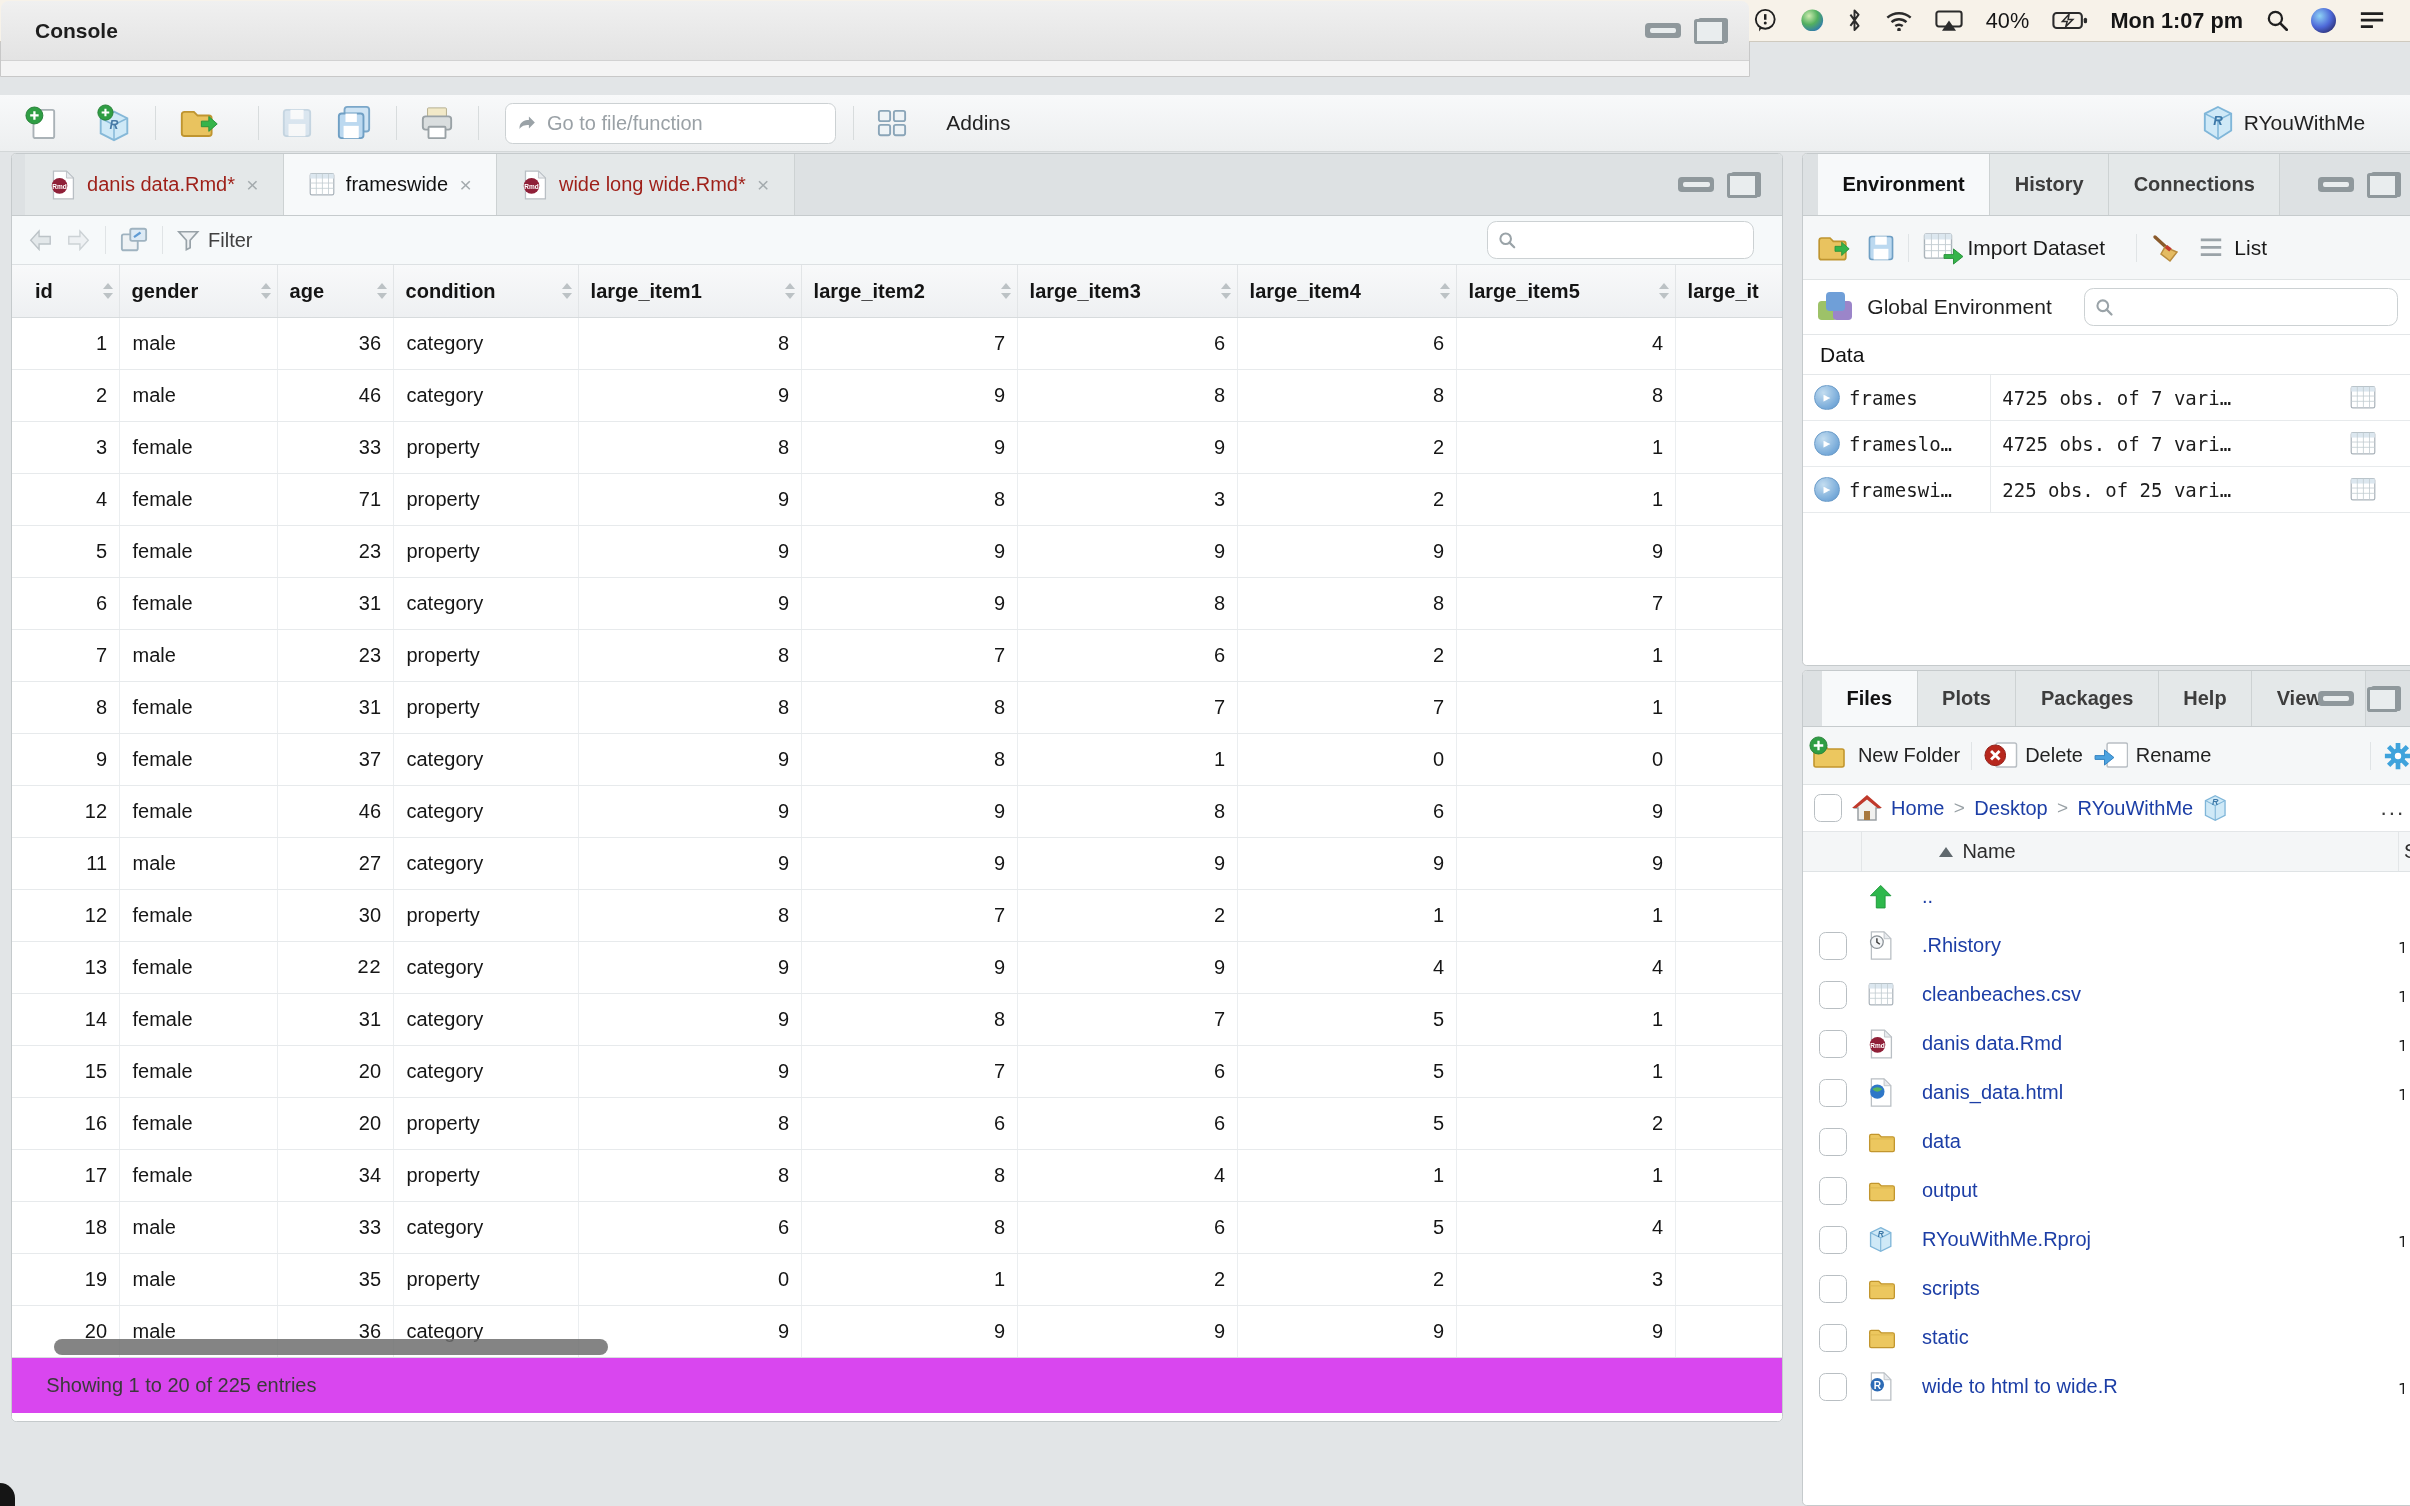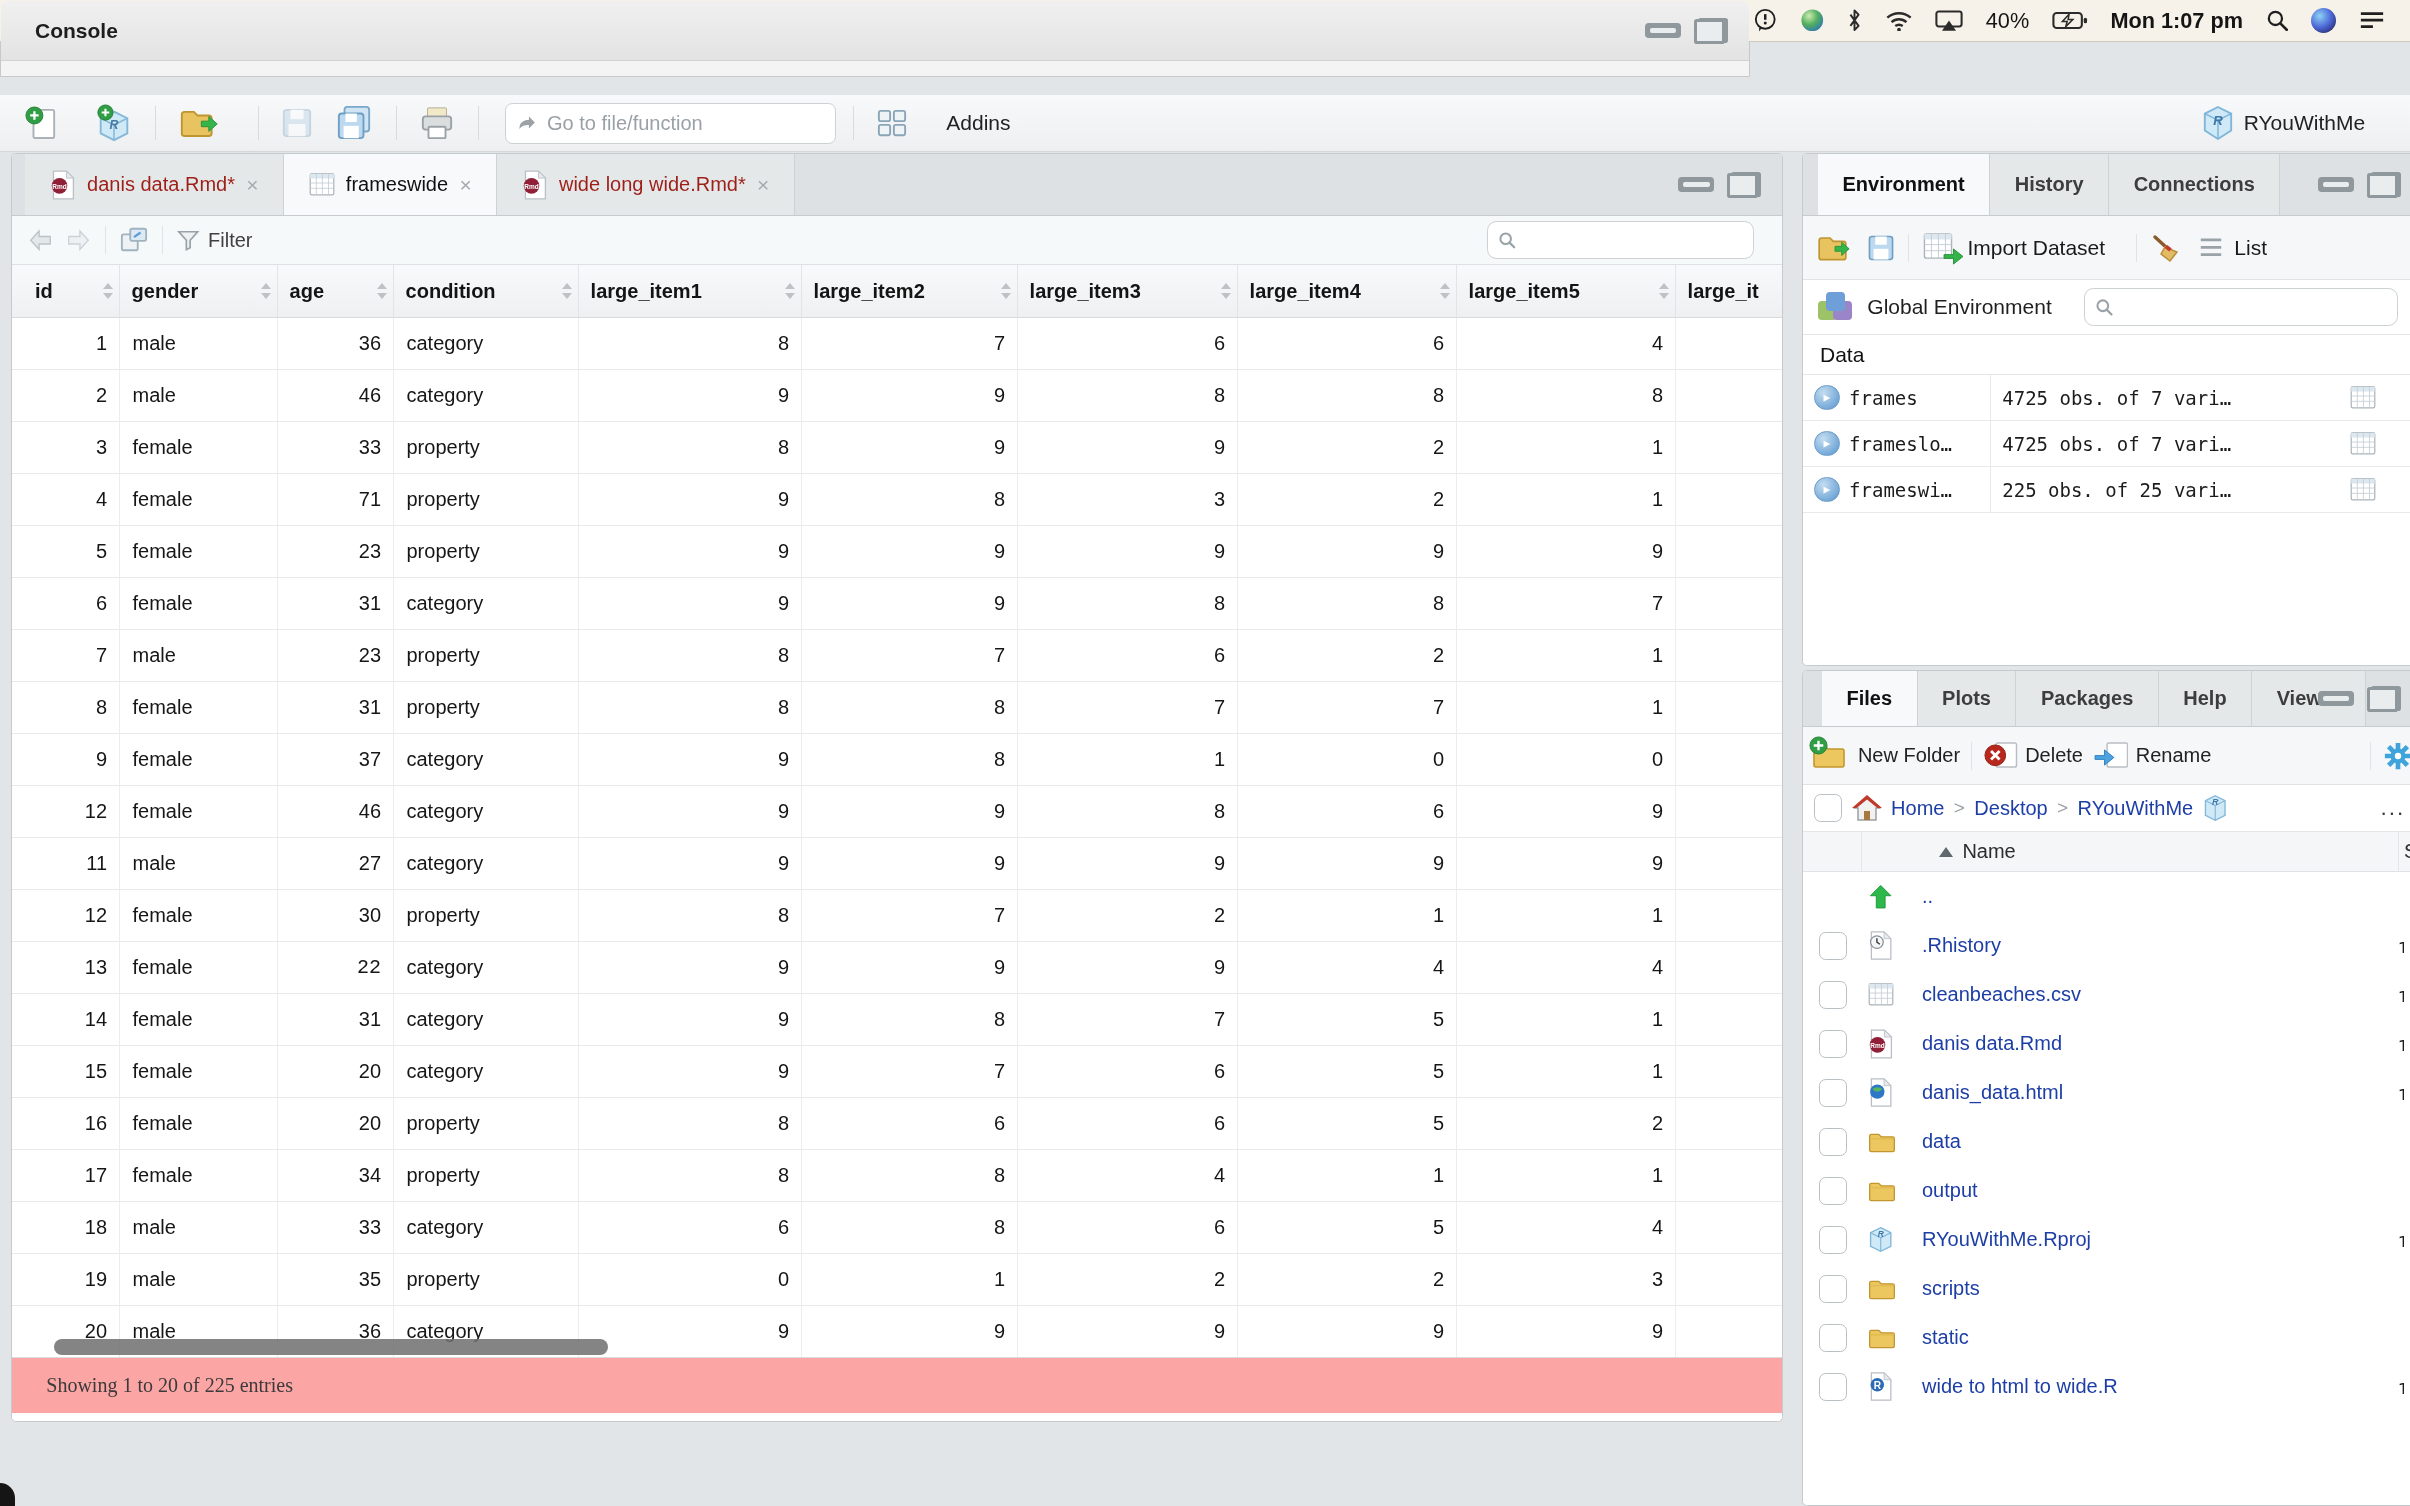--- a/index.html
+++ b/index.html
@@ -89,22 +89,22 @@
     border-top:6.6px solid #bcc2c5;}
   .grid-body{ background:#fff; }
   .grow{ display:flex; height:52px; border-bottom:0.9px solid #e7eaec; font-size:20px; color:#161616;}
   .gcell{ display:flex; align-items:center; border-right:0.9px solid #ebeef0;
     padding:0 12.2px; white-space:nowrap; overflow:hidden;}
   .gcell:last-child{ border-right:none;}
   .gcell.r{ justify-content:flex-end; }
   .hscroll{ position:absolute; left:42px; top:1185px; width:554px; height:16px;
     background:#6e6e6e; border-radius:8.5px; opacity:.85;}
   .grid-status{ position:absolute; left:0; top:1203px; width:100%; height:56px;
-    background:#fca5a5; border-top:0.9px solid #d9dddf; display:flex; align-items:center;
-    padding-left:34px; font-size:20px; color:#3a3a3a;font-family:Liberation Serif, serif;}
+    background:#d946ef; border-top:0.9px solid #d9dddf; display:flex; align-items:center;
+    padding-left:34px; font-size:20px; color:#3a3a3a;}
   .below-grid{ position:absolute; left:0; top:1260px; width:100%; height:9.4px; background:#fff;}
 
   
   #console-pane{ left:22.6px; top:1429px; width:1750px; height:77px; background:#f4f4f4;
     border:0.9px solid #c8c8c8; border-radius:8.5px 8.5px 0 0; overflow:hidden;}
   .console-header{ height:60px; background:linear-gradient(#f0f0f0,#e3e3e3);
     border-bottom:0.9px solid #d2d2d2; display:flex; align-items:center; padding:0 34px;
     font-size:21px; font-weight:bold; color:#1d1d1d; position:relative;}
 
   

